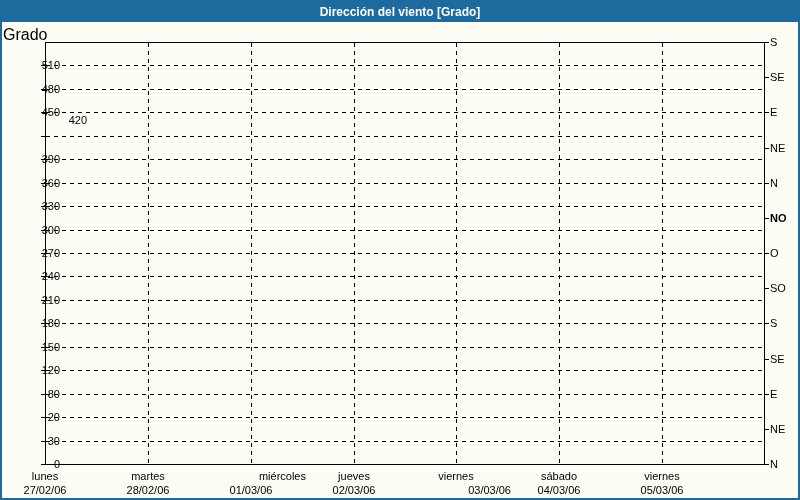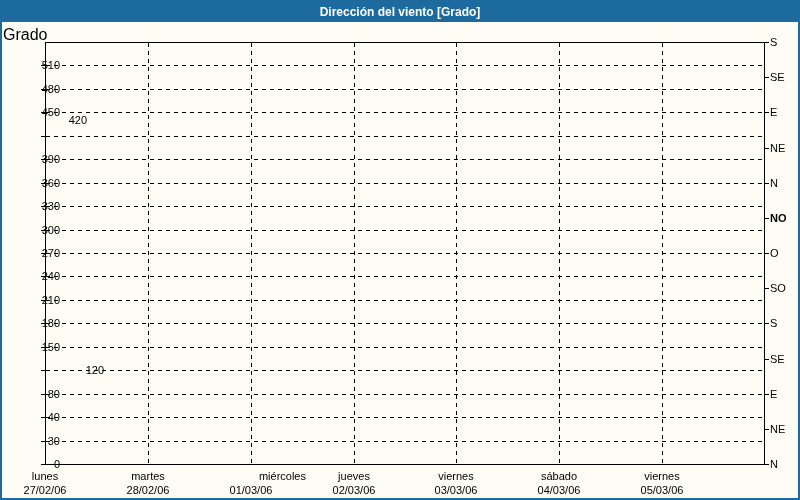--- a/index.html
+++ b/index.html
@@ -87,27 +87,27 @@
   <div class="chart-area" id="chart-area">
     <span class="ylabel">Grado</span>
     <div class="plot"></div>
   <div class="tick" style="left: 39px; top: 462px; width: 4px; height: 1px;"></div>
       <div class="lbl y-left-lbl" style="left: 1px; top: 455px;">0</div>
       <div class="hgrid" style="left: 44px; top: 439px; width: 718px;"></div>
       <div class="tick" style="left: 39px; top: 439px; width: 4px; height: 1px;"></div>
       <div class="lbl y-left-lbl" style="left: 1px; top: 432px;">30</div>
       <div class="hgrid" style="left: 44px; top: 415px; width: 718px;"></div>
       <div class="tick" style="left: 39px; top: 415px; width: 4px; height: 1px;"></div>
-      <div class="lbl y-left-lbl" style="left: 1px; top: 408px;">40</div>
+      <div class="lbl y-left-lbl" style="left: 1px; top: 408px;">20</div>
       <div class="hgrid" style="left: 44px; top: 392px; width: 718px;"></div>
       <div class="tick" style="left: 39px; top: 392px; width: 4px; height: 1px;"></div>
       <div class="lbl y-left-lbl" style="left: 1px; top: 385px;">80</div>
       <div class="hgrid" style="left: 44px; top: 368px; width: 718px;"></div>
       <div class="tick" style="left: 39px; top: 368px; width: 4px; height: 1px;"></div>
-      <div class="lbl y-left-lbl" style="left: 1px; top: 361px; margin-left: 44px;">120</div>
+      <div class="lbl y-left-lbl" style="left: 1px; top: 361px;">120</div>
       <div class="hgrid" style="left: 44px; top: 345px; width: 718px;"></div>
       <div class="tick" style="left: 39px; top: 345px; width: 4px; height: 1px;"></div>
       <div class="lbl y-left-lbl" style="left: 1px; top: 338px; text-align: right;">150</div>
       <div class="hgrid" style="left: 44px; top: 321px; width: 718px;"></div>
       <div class="tick" style="left: 39px; top: 321px; width: 4px; height: 1px;"></div>
       <div class="lbl y-left-lbl" style="left: 1px; top: 314px;">180</div>
       <div class="hgrid" style="left: 44px; top: 298px; width: 718px;"></div>
       <div class="tick" style="left: 39px; top: 298px; width: 4px; height: 1px;"></div>
       <div class="lbl y-left-lbl" style="left: 1px; top: 291px;">210</div>
       <div class="hgrid" style="left: 44px; top: 274px; width: 718px;"></div>
@@ -174,19 +174,19 @@
       <div class="lbl y-right-lbl" style="left: 768px; top: 455px;">N</div>
       <div class="lbl x-lbl" style="left: -12px; top: 467px;">lunes</div>
       <div class="lbl x-lbl" style="left: -12px; top: 481px;">27/02/06</div>
       <div class="lbl x-lbl" style="left: 91px; top: 467px;">martes</div>
       <div class="lbl x-lbl" style="left: 91px; top: 481px;">28/02/06</div>
       <div class="lbl x-lbl" style="left: 194px; top: 467px; text-align: right;">miércoles</div>
       <div class="lbl x-lbl" style="left: 194px; top: 481px;">01/03/06</div>
       <div class="lbl x-lbl" style="left: 297px; top: 467px;">jueves</div>
       <div class="lbl x-lbl" style="left: 297px; top: 481px;">02/03/06</div>
       <div class="lbl x-lbl" style="left: 399px; top: 467px;">viernes</div>
-      <div class="lbl x-lbl" style="left: 399px; top: 481px;">03/03/06</div>
+      <div class="lbl x-lbl" style="left: 399px; top: 481px; text-align: right;">03/03/06</div>
       <div class="lbl x-lbl" style="left: 502px; top: 467px;">sábado</div>
       <div class="lbl x-lbl" style="left: 502px; top: 481px;">04/03/06</div>
       <div class="lbl x-lbl" style="left: 605px; top: 467px;">viernes</div>
       <div class="lbl x-lbl" style="left: 605px; top: 481px;">05/03/06</div>
     </div>
 </div>
 
 </body></html>

